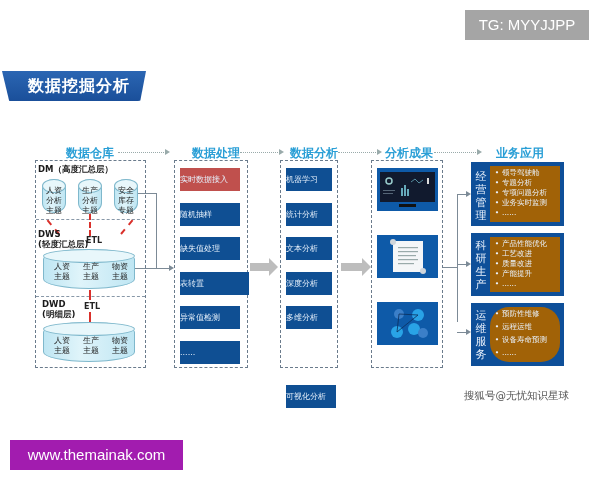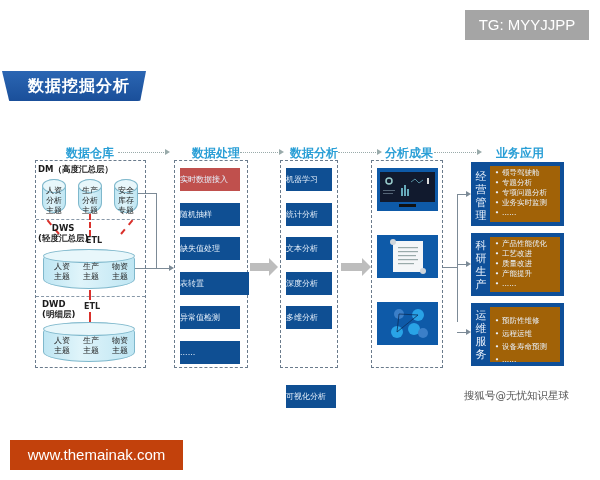--- a/index.html
+++ b/index.html
@@ -76,21 +76,21 @@
   .biz-title {
     position: absolute; left: 3px; top: 0; width: 14px; color: #e9f1fb; font-size: 11px;
     line-height: 13px; text-align: center; white-space: pre-line;
   }
   .biz-list { position: absolute; left: 19px; top: 4px; right: 4px; bottom: 4px; background: #a16207; padding: 2px 0 0 2px; }
   .biz-item { font-size: 7.5px; color: #e9f1fb; line-height: 10px; white-space: nowrap; }
   .biz-item::before { content: "•"; display: inline-block; width: 10px; text-align: center; }
 
   .watermark-sohu { position: absolute; left: 464px; top: 389px; font-size: 10.5px; color: #555; }
   .site-badge {
-    position: absolute; left: 10px; top: 440px; width: 173px; height: 30px; background: #c2410c;
+    position: absolute; left: 10px; top: 440px; width: 173px; height: 30px; background: #a21caf;
     color: #fff; font-family: "Liberation Sans", sans-serif; font-size: 15px; line-height: 30px; text-align: center;
   }
 </style>
 </head>
 <body>
 
 <div class="tg-badge">TG: MYYJJPP</div>
 
 <div class="title-banner">
   <span>数据挖掘分析</span>
@@ -122,21 +122,21 @@
 主题</div>
 <div class="cyl" style="left:114px;top:179px;width:24px;height:34px;"></div>
 <div class="cyl-text" style="left:114px;top:186px;width:24px;">安全
 库存
 专题</div>
 
 <div class="red-dash" style="left:89px;top:214px;height:22px;"></div>
 <div class="red-dash" style="left:58px;top:216px;height:18px;transform:rotate(-40deg);transform-origin:bottom;"></div>
 <div class="red-dash" style="left:120px;top:216px;height:18px;transform:rotate(40deg);transform-origin:bottom;"></div>
 
-<div class="layer-label" style="left:38px;top:223px;text-align:center;">
+<div class="layer-label" style="left:38px;top:229px;">
   <div>DWS</div>
   <div>(轻度汇总层)</div>
 </div>
 <div class="etl" style="left:86px;top:236px;">ETL</div>
 
 <div class="cyl" style="left:43px;top:249px;width:92px;height:40px;"></div>
 <div class="cyl-text" style="left:50px;top:262px;width:24px;">人资
 主题</div>
 <div class="cyl-text" style="left:79px;top:262px;width:24px;">生产
 主题</div>
@@ -261,21 +261,21 @@
     <div class="biz-item">产能提升</div>
     <div class="biz-item">......</div>
   </div>
 </div>
 
 <div class="biz-card" style="top:303px;height:63px;">
   <div class="biz-title" style="top:6px;">运
 维
 服
 务</div>
-  <div class="biz-list" style="padding-top:7px;">
+  <div class="biz-list" style="padding-top:0;border-radius:19px;">
     <div class="biz-item" style="line-height:13px;">预防性维修</div>
     <div class="biz-item" style="line-height:13px;">远程运维</div>
     <div class="biz-item" style="line-height:13px;">设备寿命预测</div>
     <div class="biz-item" style="line-height:13px;">......</div>
   </div>
 </div>
 
 <div class="watermark-sohu">搜狐号@无忧知识星球</div>
 <div class="site-badge">www.themainak.com</div>
 

